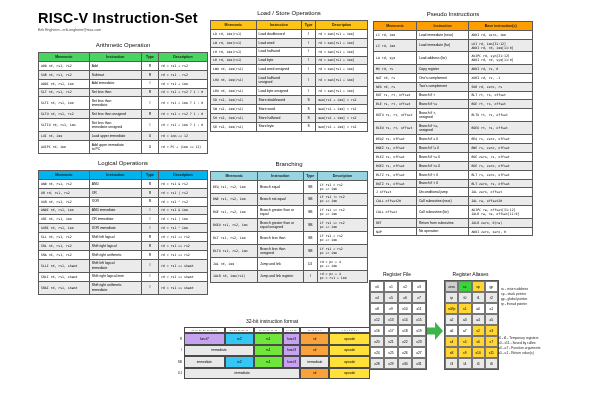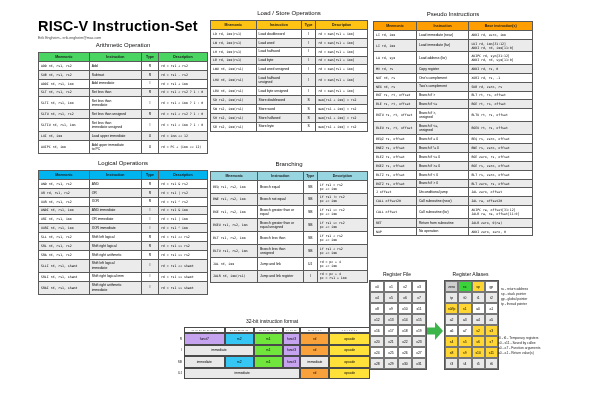--- a/index.html
+++ b/index.html
@@ -32,21 +32,21 @@
             justify-content:center;font-size:3.3px;height:11.5px;overflow:hidden;}
   .fmt-bits{height:6px;font-size:2px;letter-spacing:0.35px;color:#333;background:#fff;
             white-space:nowrap;}
   .arrow-svg{display:block;}
 </style>
 </head>
 <body>
 
 <div class="page">
 
-  <div class="abs" style="left:38px;top:18px;">
+  <div class="abs" style="left:38px;top:10px;">
     <h1>RISC-V Instruction-Set</h1>
     <div class="subtitle">Erik Engheim - erik.engheim@mac.com</div>
   </div>
 
   <div class="abs" style="left:38px;top:42px;width:170px;">
     <div class="sec-title">Arithmetic Operation</div>
     <div>
         <table class="t4">
           <colgroup>
             <col style="width: 30%;">

